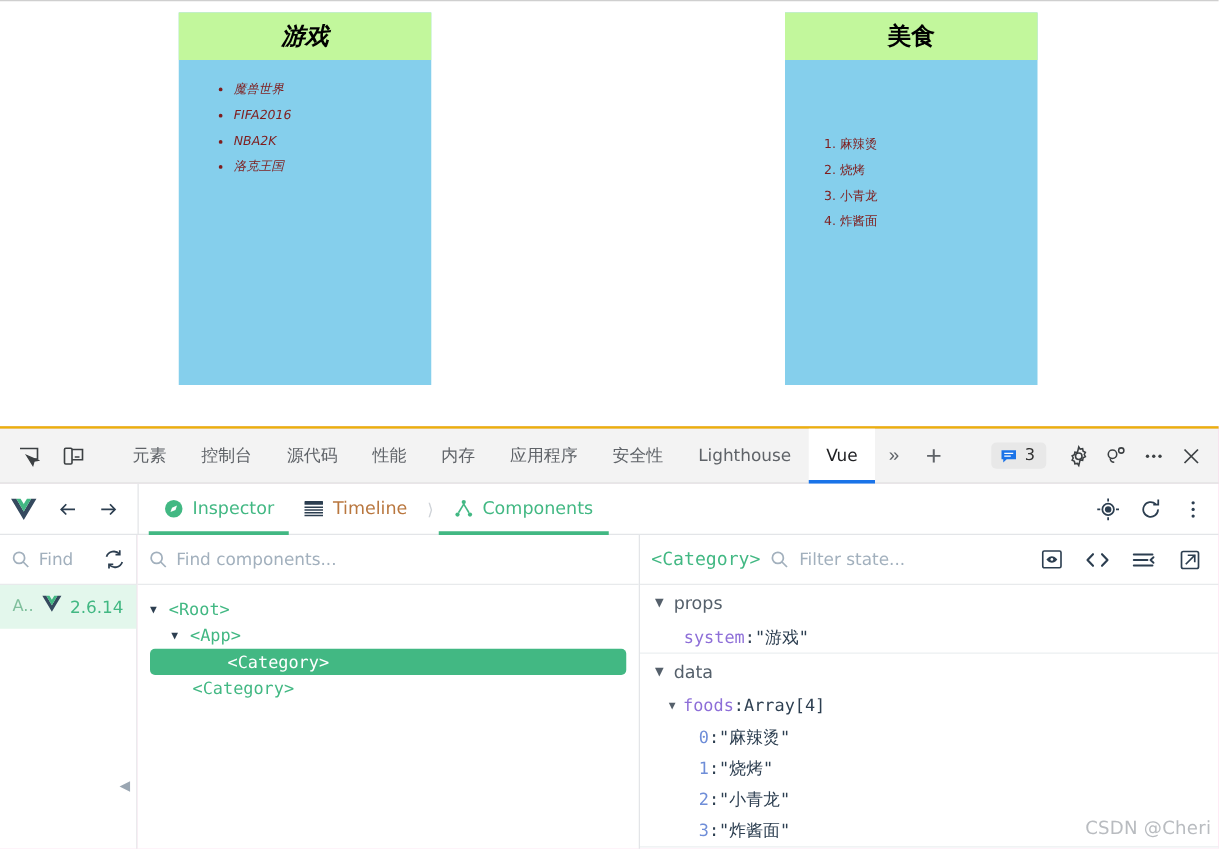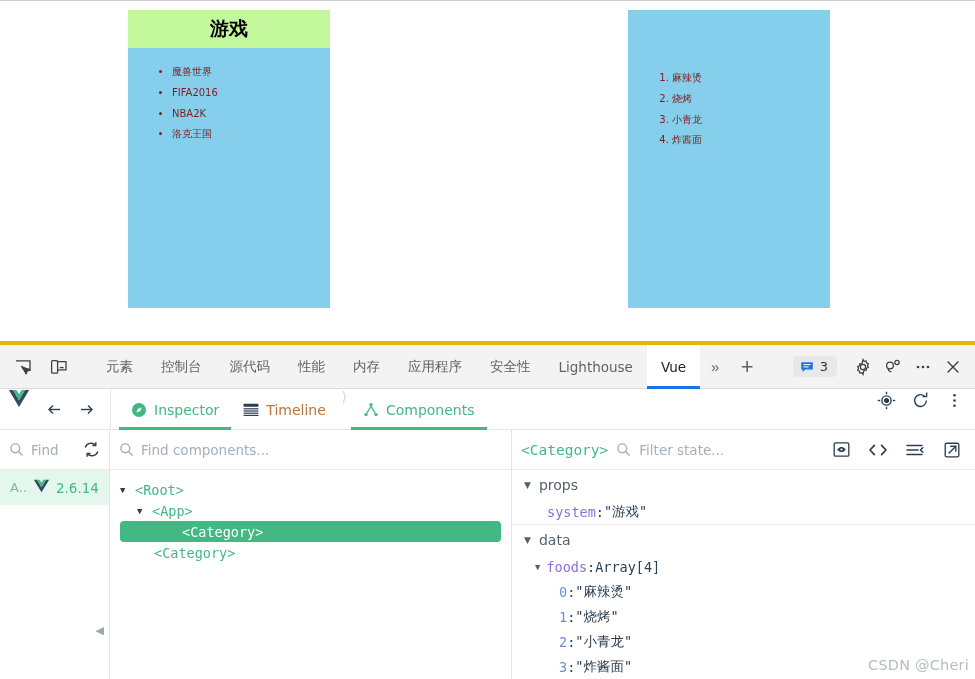--- a/index.html
+++ b/index.html
@@ -17,21 +17,21 @@
   .page-area {
     position: absolute; left:0; top:0; width:975px; height:341px;
     background:#ffffff;
     border-top:1px solid #cfcfcf;
     overflow:hidden;
   }
   .card {
     position:absolute; top:9px; width:202px; height:298px;
     background:#85CFEC;
   }
-  .card.left  { left:128px; }
+  .card.left  { left:143px;font-style:italic; }
   .card.right { left:628px; }
   .card-header {
     background:#C2F79C;
     height:38px;
     display:flex; align-items:center; justify-content:center;
     font-size:19px; font-weight:bold; color:#000;
     font-family:"DejaVu Sans","Liberation Sans",sans-serif;
   }
   .card-body { padding: 14px 10px 0 10px; }
   .card-body ul, .card-body ol {
@@ -40,21 +40,21 @@
     font-family:"DejaVu Sans","Liberation Sans",sans-serif;
   }
   .card-body ul { list-style: disc; }
   .card-body ol { list-style: decimal; margin-top: 44px; }
   .card-body li { margin:0; padding:0; }
 
   
   .devtools {
     position:absolute; left:0; top:341px; width:975px; height:338px;
     background:#f9a8d4;
-    border-top:4px solid #eab308;
+    border-top:2px solid #eab308;
   }
 
   
   .dt-tabbar {
     position:relative; height:44px; width:100%;
     background:#f3f3f3;
     border-bottom:1px solid #dcdcdc;
     display:flex; align-items:center;
   }
   .dt-icon-btn {
@@ -94,21 +94,21 @@
     background:#e8e8e8; border-radius:4px; padding:3px 9px 3px 7px;
     margin-right:10px;
   }
   .badge .cnt { font-size:13px; color:#333; font-family:"DejaVu Sans","Liberation Sans",sans-serif; }
   .tb-ic { width:28px;height:28px;display:flex;align-items:center;justify-content:center;color:#3c4043;margin-left:2px;}
 
   
   .vue-toolbar {
     position:relative; height:41px; width:100%;
     background:#ffffff; border-bottom:1px solid #e3e5e8;
-    display:flex; align-items:flex-start;
+    display:flex; align-items:center;
   }
   .vue-logo { width:38px; display:flex; align-items:center; justify-content:center; }
   .nav-arrow { width:32px; height:41px; display:flex;align-items:center;justify-content:center; color:#2c3e50; font-size:17px; }
   .vt-sep { width:1px; height:41px; background:#e3e5e8; margin:0 8px; }
   .vt-item {
     position:relative; display:flex;align-items:center;gap:7px;height:41px;padding:0 12px;
     font-size:14px; color:#42b883;
     font-family:"DejaVu Sans","Liberation Sans",sans-serif;
   }
   .vt-item.under::after{content:"";position:absolute;left:0;right:0;bottom:0;height:3px;background:#42b883;}
@@ -239,20 +239,21 @@
         <ul>
           <li>魔兽世界</li>
           <li>FIFA2016</li>
           <li>NBA2K</li>
           <li>洛克王国</li>
         </ul>
       </div>
     </div>
 
     <div class="card right">
+      <div class="card-header">美食</div>
       <div class="card-body">
         <ol>
           <li>麻辣烫</li>
           <li>烧烤</li>
           <li>小青龙</li>
           <li>炸酱面</li>
         </ol>
       </div>
     </div>
 

